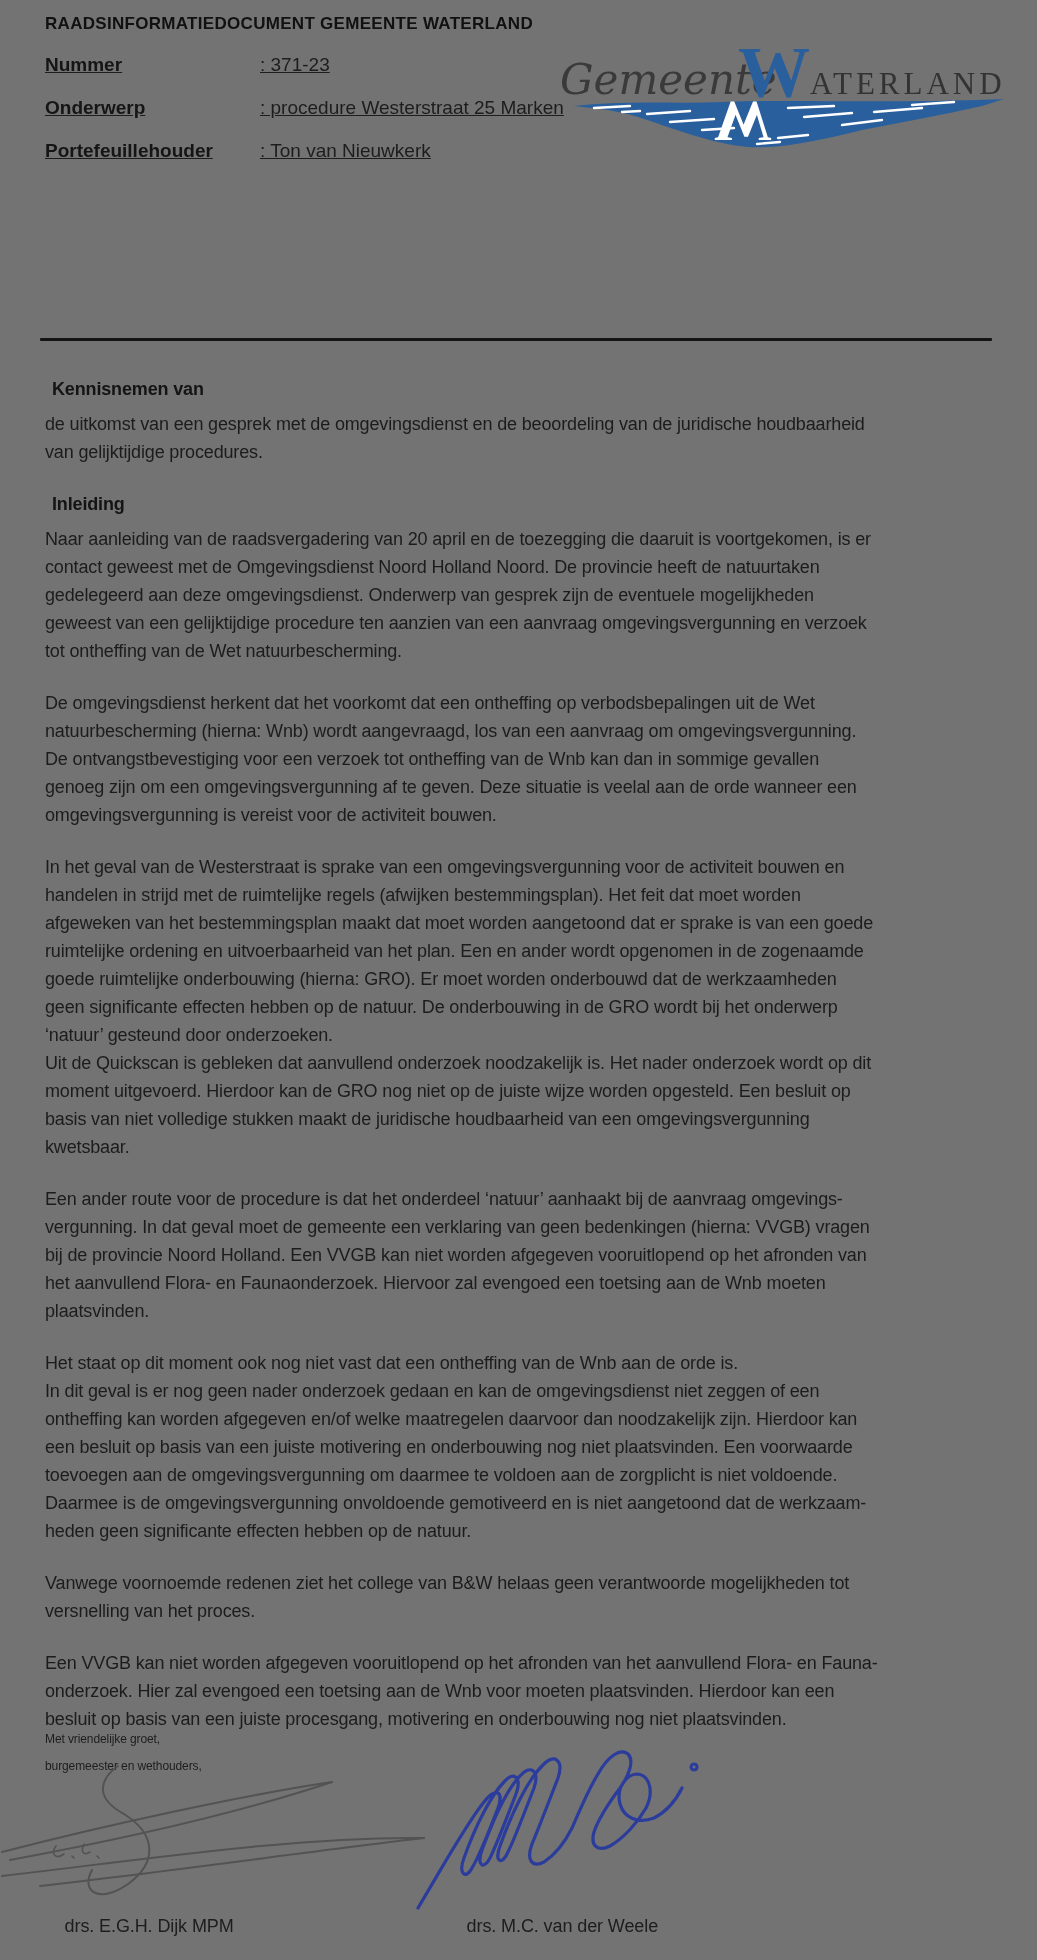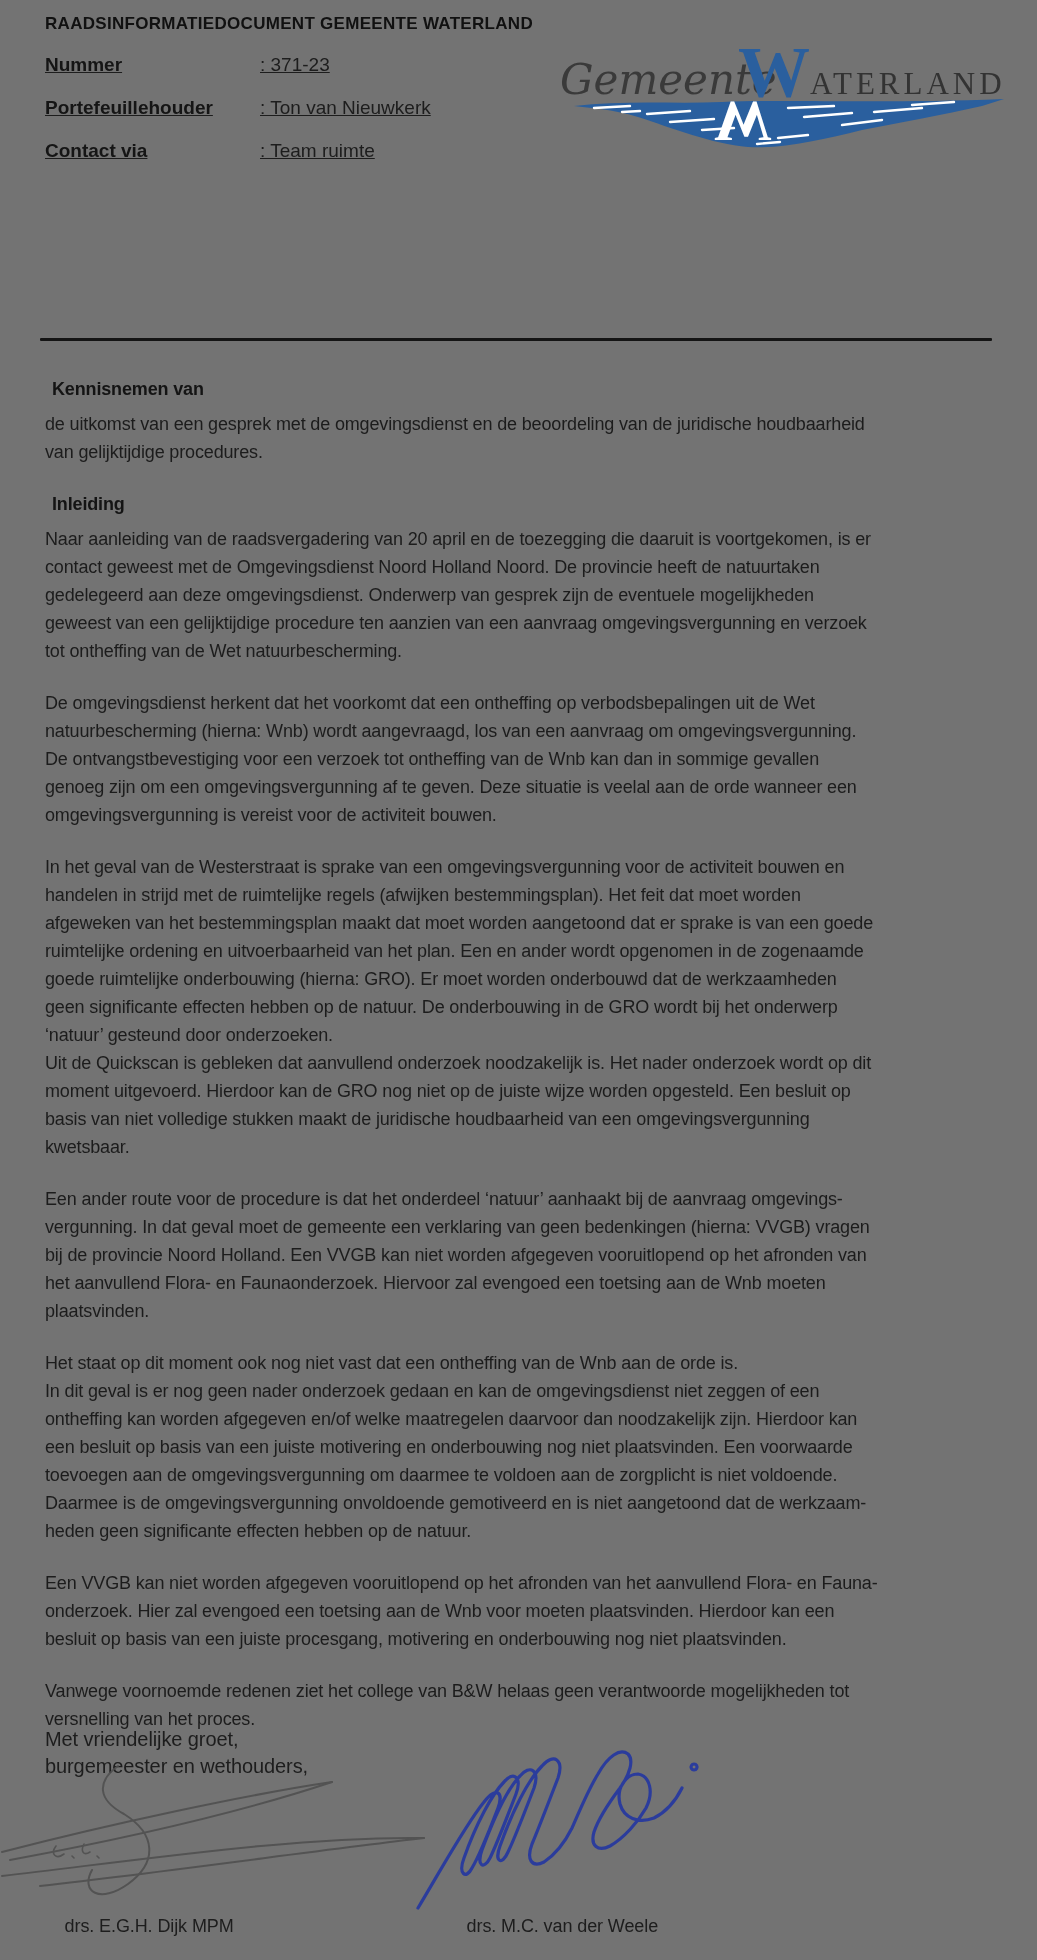--- a/index.html
+++ b/index.html
@@ -19,47 +19,47 @@
   .rule { position:absolute; left:40px; top:338px; width:952px; height:3px; background:#141414; border-radius:1px; }
   .body-text {
     position:absolute; left:45px; top:368px; width:965px;
     font-size:18px; line-height:28px; letter-spacing:-0.15px; color:#1c1c1c;
   }
   .block { margin:0 0 24px 0; }
   .block h3 { margin:7px; font-size:18px; line-height:28px; font-weight:700; color:#141414; }
   .ptext { white-space:pre; }
   .closing {
     position:absolute; left:45px; top:1726px;
-    font-size:20px; line-height:27px; letter-spacing:-0.1px; white-space:pre;
+    font-size:12px; line-height:27px; letter-spacing:-0.1px; white-space:pre;
   }
   .sig-left-svg { position:absolute; left:0px; top:1748px; }
   .sig-right-svg { position:absolute; left:402px; top:1712px; }
   .signatory { position:absolute; font-size:18px; line-height:28px; letter-spacing:-0.1px; white-space:pre; }
   .signatory.left { left:45px; top:1884px; }
   .signatory.right { left:447px; top:1884px; }
 </style>
 </head>
 <body>
 
 <div class="page">
 
   <div class="doc-title">RAADSINFORMATIEDOCUMENT GEMEENTE WATERLAND</div>
 
   <div class="meta">
     <div class="meta-row">
       <span class="meta-label">Nummer</span>
       <span class="meta-value">: 371-23</span>
     </div>
     <div class="meta-row">
+      <span class="meta-label">Onderwerp</span>
+      <span class="meta-value">: procedure Westerstraat 25 Marken</span>
+    </div>
+    <div class="meta-row">
       <span class="meta-label">Portefeuillehouder</span>
       <span class="meta-value">: Ton van Nieuwkerk</span>
-    </div>
-    <div class="meta-row">
-      <span class="meta-label">Contact via</span>
-      <span class="meta-value">: Team ruimte</span>
     </div>
   </div>
 
   <div class="logo">
     <svg width="470" height="134" viewBox="0 0 470 134">
 
       <g>
         <path fill="#2a5f9e" d="M22,90 C70,84 120,88 170,86 C240,83 320,88 452,83
                  L430,90 C390,99 350,106 310,114 C270,124 230,133 196,131
                  C160,128 120,112 86,101 C60,93 38,92 22,90 Z"></path>
@@ -134,27 +134,27 @@
     <div class="block">
       <div class="ptext">Het staat op dit moment ook nog niet vast dat een ontheffing van de Wnb aan de orde is.
 In dit geval is er nog geen nader onderzoek gedaan en kan de omgevingsdienst niet zeggen of een
 ontheffing kan worden afgegeven en/of welke maatregelen daarvoor dan noodzakelijk zijn. Hierdoor kan
 een besluit op basis van een juiste motivering en onderbouwing nog niet plaatsvinden. Een voorwaarde
 toevoegen aan de omgevingsvergunning om daarmee te voldoen aan de zorgplicht is niet voldoende.
 Daarmee is de omgevingsvergunning onvoldoende gemotiveerd en is niet aangetoond dat de werkzaam-
 heden geen significante effecten hebben op de natuur.</div>
     </div>
     <div class="block">
+      <div class="ptext">Vanwege voornoemde redenen ziet het college van B&amp;W helaas geen verantwoorde mogelijkheden tot
+versnelling van het proces.</div>
+    </div>
+    <div class="block">
       <div class="ptext">Een VVGB kan niet worden afgegeven vooruitlopend op het afronden van het aanvullend Flora- en Fauna-
 onderzoek. Hier zal evengoed een toetsing aan de Wnb voor moeten plaatsvinden. Hierdoor kan een
 besluit op basis van een juiste procesgang, motivering en onderbouwing nog niet plaatsvinden.</div>
-    </div>
-    <div class="block">
-      <div class="ptext">Vanwege voornoemde redenen ziet het college van B&amp;W helaas geen verantwoorde mogelijkheden tot
-versnelling van het proces.</div>
     </div>
   </div>
 
   <div class="closing">Met vriendelijke groet,
 burgemeester en wethouders,</div>
 
   <svg class="sig-left-svg" width="430" height="170" viewBox="0 0 430 170">
     <g stroke="#4f4f4f" stroke-width="2" fill="none" stroke-linecap="round" opacity="0.88">
       <path d="M2,104 C110,76 250,46 332,34"></path>
       <path d="M332,34 C260,58 150,86 10,112"></path>

